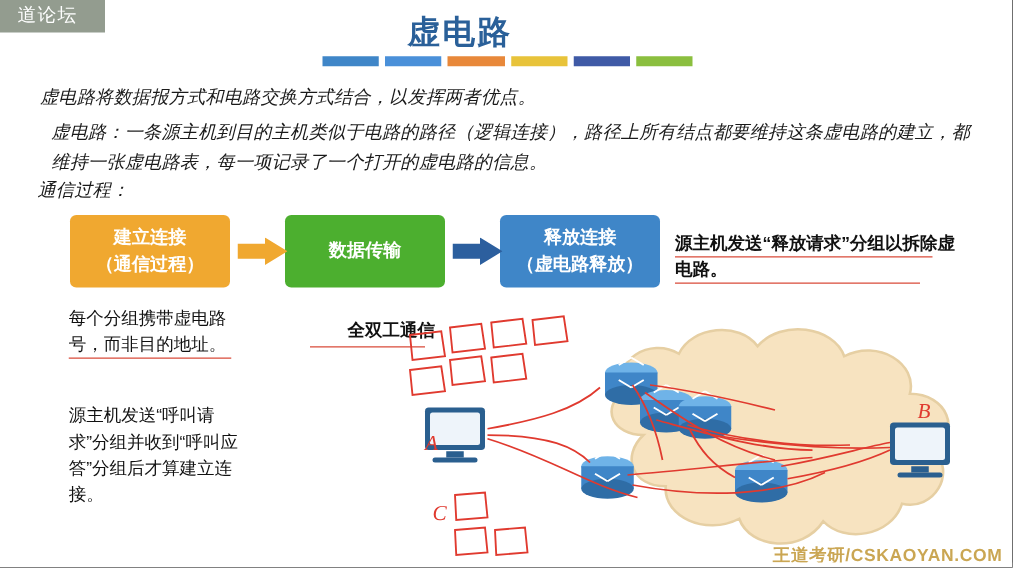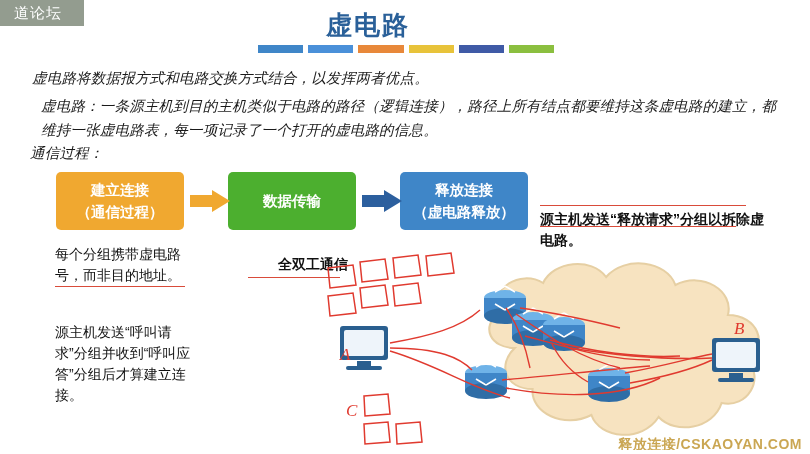--- a/index.html
+++ b/index.html
@@ -105,21 +105,21 @@
 
   
   .hand {
     position: absolute;
     color: #111111;
     font-size: 14px;
     font-weight: normal;
     line-height: 21px;
     letter-spacing: 0px;
   }
-  #h-right { left: 540px; top: 184px; width: 230px; font-weight: bold; margin-top: 25px; }
+  #h-right { left: 540px; top: 184px; width: 230px; font-weight: bold; }
   #h-under1 { left: 55px; top: 244px; width: 140px; }
   #h-under2 { left: 55px; top: 322px; width: 140px; }
   #h-dup { left: 248px; top: 254px; width: 130px; font-weight: bold; text-align: center; }
 
   .underline-red {
     position: absolute;
     height: 0;
     border-bottom: 1.4px solid #d94b3a;
   }
 
@@ -300,16 +300,16 @@
       <path d="M250,100 C300,108 350,112 392,110"></path>
       <path d="M186,60 C200,80 206,100 210,120"></path>
       <path d="M232,96 C240,112 250,124 268,134"></path>
     </g>
 
     <text x="20" y="112" fill="#e03a2f" font-size="17" font-family="Liberation Serif, serif" font-style="italic">A</text>
     <text x="414" y="86" fill="#e03a2f" font-size="17" font-family="Liberation Serif, serif" font-style="italic">B</text>
     <text x="26" y="168" fill="#e03a2f" font-size="17" font-family="Liberation Serif, serif" font-style="italic">C</text>
   </svg>
 
-  <div class="bottom-wm">释放连接/CSKAOYAN.COM</div>
+  <div class="bottom-wm">王道考研/CSKAOYAN.COM</div>
   <div class="bottom-fade"></div>
 
 </div>
 
 </body></html>

